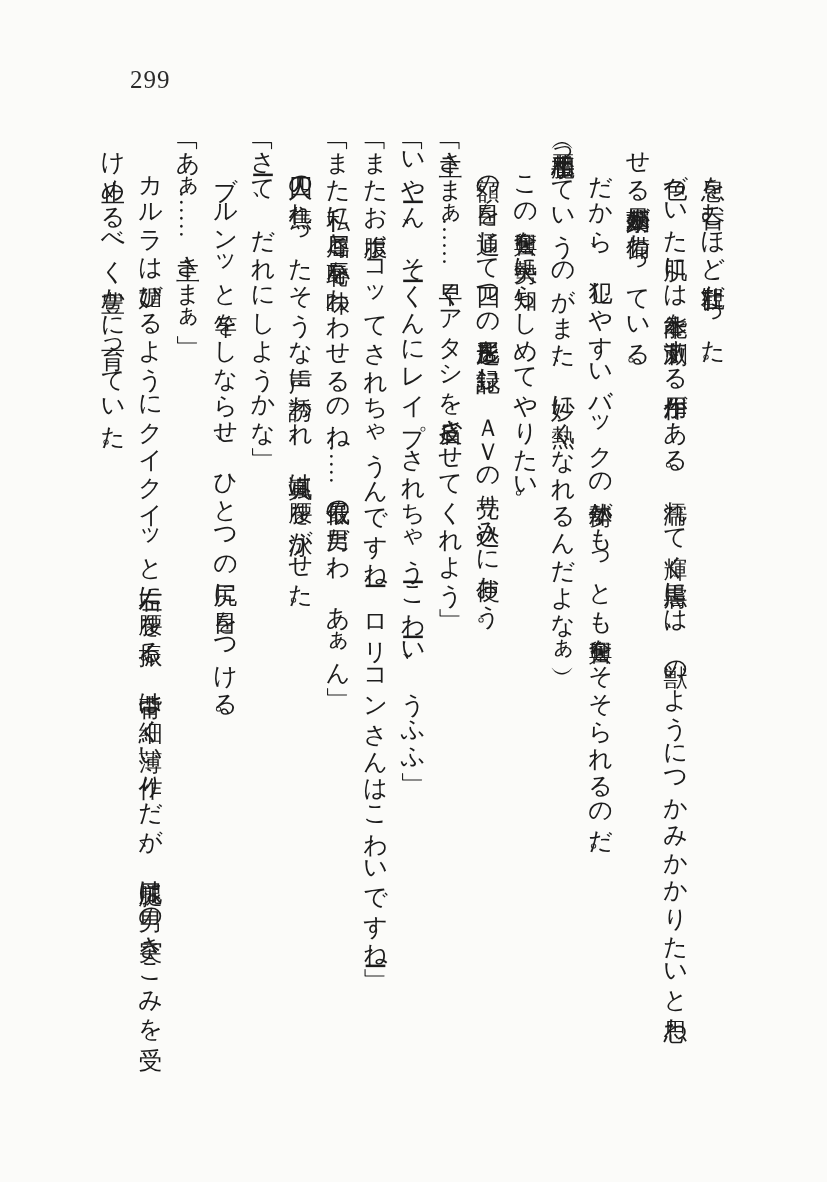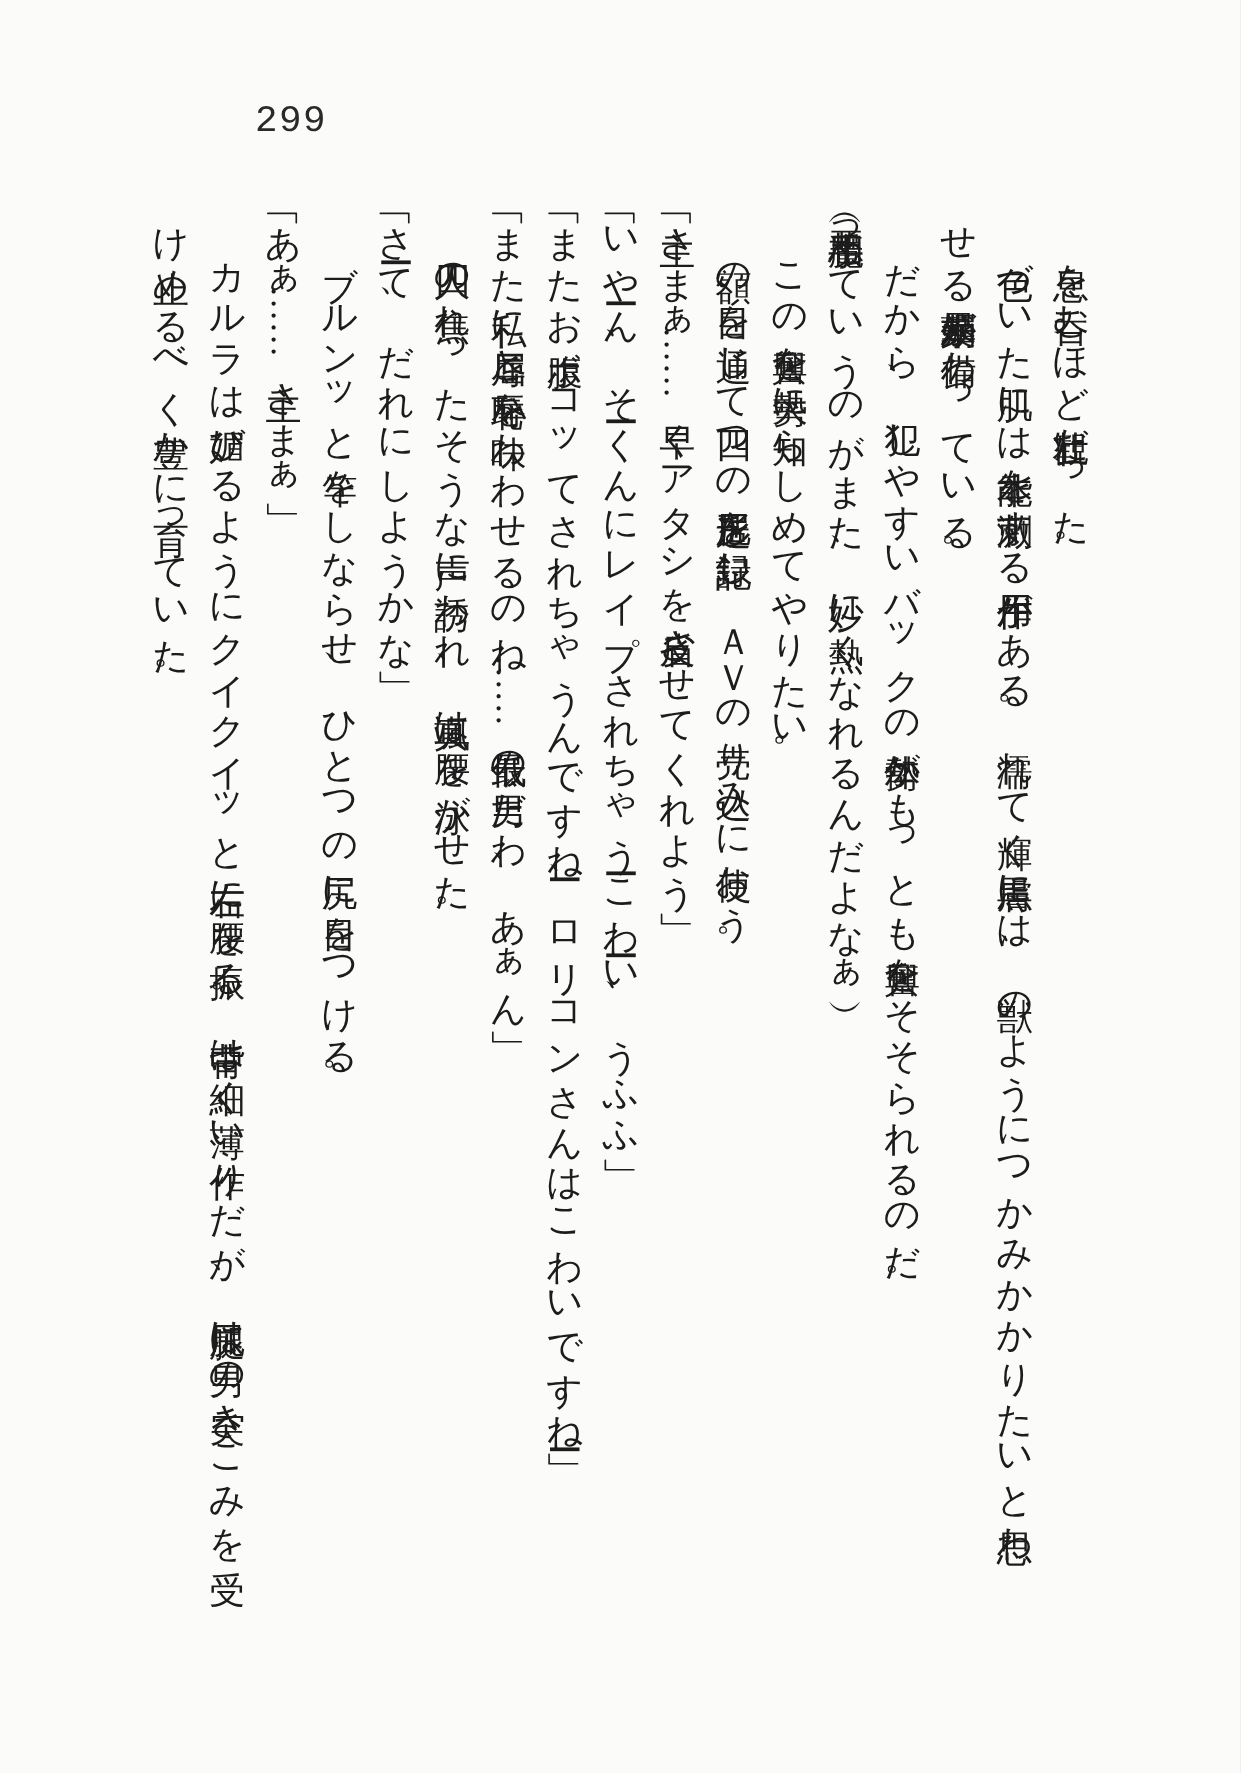--- a/index.html
+++ b/index.html
@@ -17,22 +17,21 @@
     font-family: "Liberation Serif", "DejaVu Serif", serif;
     color: #1c1c1c;
   }
   .page-number {
     position: absolute;
     top: 66px;
     left: 130px;
     font-size: 25px;
     letter-spacing: 1px;
     color: #2a2a2a;
-    font-family: Liberation Mono, monospace;
-    margin-left: 40px;
+    font-family: Liberation Serif, serif;
   }
   .text-block {
     position: absolute;
     top: 135px;
     right: 96px;
     width: 638px;
     height: 912px;
     writing-mode: vertical-rl;
     -webkit-writing-mode: vertical-rl;
     text-orientation: mixed;

